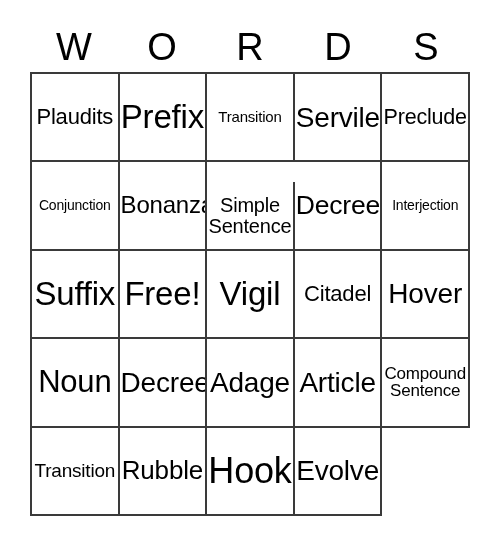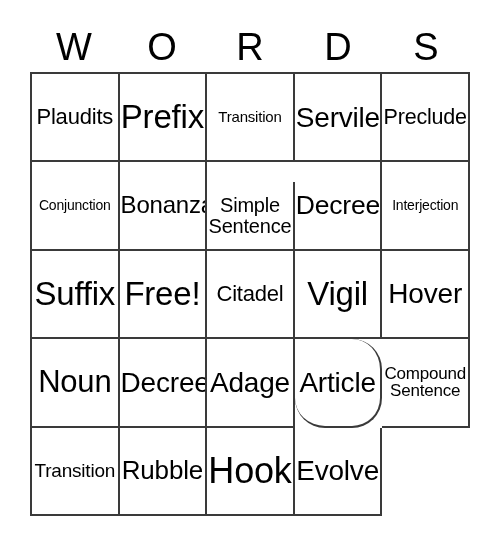--- a/index.html
+++ b/index.html
@@ -140,39 +140,39 @@
     <div class="cell" style="border-right-color: rgb(58, 58, 58); border-bottom-color: rgb(58, 58, 58);">
         <span class="cell-text fs-xs">Interjection</span>
       </div>
     <div class="cell" style="border-right-color: rgb(58, 58, 58); border-bottom-color: rgb(58, 58, 58);">
         <span class="cell-text fs-4xl">Suffix</span>
       </div>
     <div class="cell" style="border-right-color: rgb(58, 58, 58); border-bottom-color: rgb(58, 58, 58);">
         <span class="cell-text fs-4xl">Free!</span>
       </div>
     <div class="cell" style="border-right-color: rgb(58, 58, 58); border-bottom-color: rgb(58, 58, 58);">
-        <span class="cell-text fs-l">Citadel</span>
+        <span class="cell-text fs-4xl">Vigil</span>
       </div>
     <div class="cell" style="border-right-color: rgb(58, 58, 58); border-bottom-color: rgb(58, 58, 58);">
-        <span class="cell-text fs-4xl">Vigil</span>
+        <span class="cell-text fs-l">Citadel</span>
       </div>
 
     <div class="cell" style="border-right-color: rgb(58, 58, 58); border-bottom-color: rgb(58, 58, 58);">
         <span class="cell-text fs-2xl">Hover</span>
       </div>
     <div class="cell" style="border-right-color: rgb(58, 58, 58); border-bottom-color: rgb(58, 58, 58);">
         <span class="cell-text fs-3xl">Noun</span>
       </div>
     <div class="cell" style="border-right-color: rgb(58, 58, 58); border-bottom-color: rgb(58, 58, 58);">
         <span class="cell-text fs-2xl">Decree</span>
       </div>
     <div class="cell" style="border-right-color: rgb(58, 58, 58); border-bottom-color: rgb(58, 58, 58);">
         <span class="cell-text fs-2xl">Adage</span>
       </div>
-    <div class="cell" style="border-right-color: rgb(58, 58, 58); border-bottom-color: rgb(58, 58, 58); border-radius: 30px;">
+    <div class="cell" style="border-right-color: rgb(58, 58, 58); border-bottom-color: rgb(58, 58, 58);">
         <span class="cell-text fs-2xl">Article</span>
       </div>
 
     <div class="cell" style="border-right-color: rgb(58, 58, 58); border-bottom-color: rgb(58, 58, 58);">
         <span class="cell-text fs-sm">Compound
 Sentence</span>
       </div>
     <div class="cell" style="border-right-color: rgb(58, 58, 58); border-bottom-color: rgb(58, 58, 58);">
         <span class="cell-text fs-m">Transition</span>
       </div>

